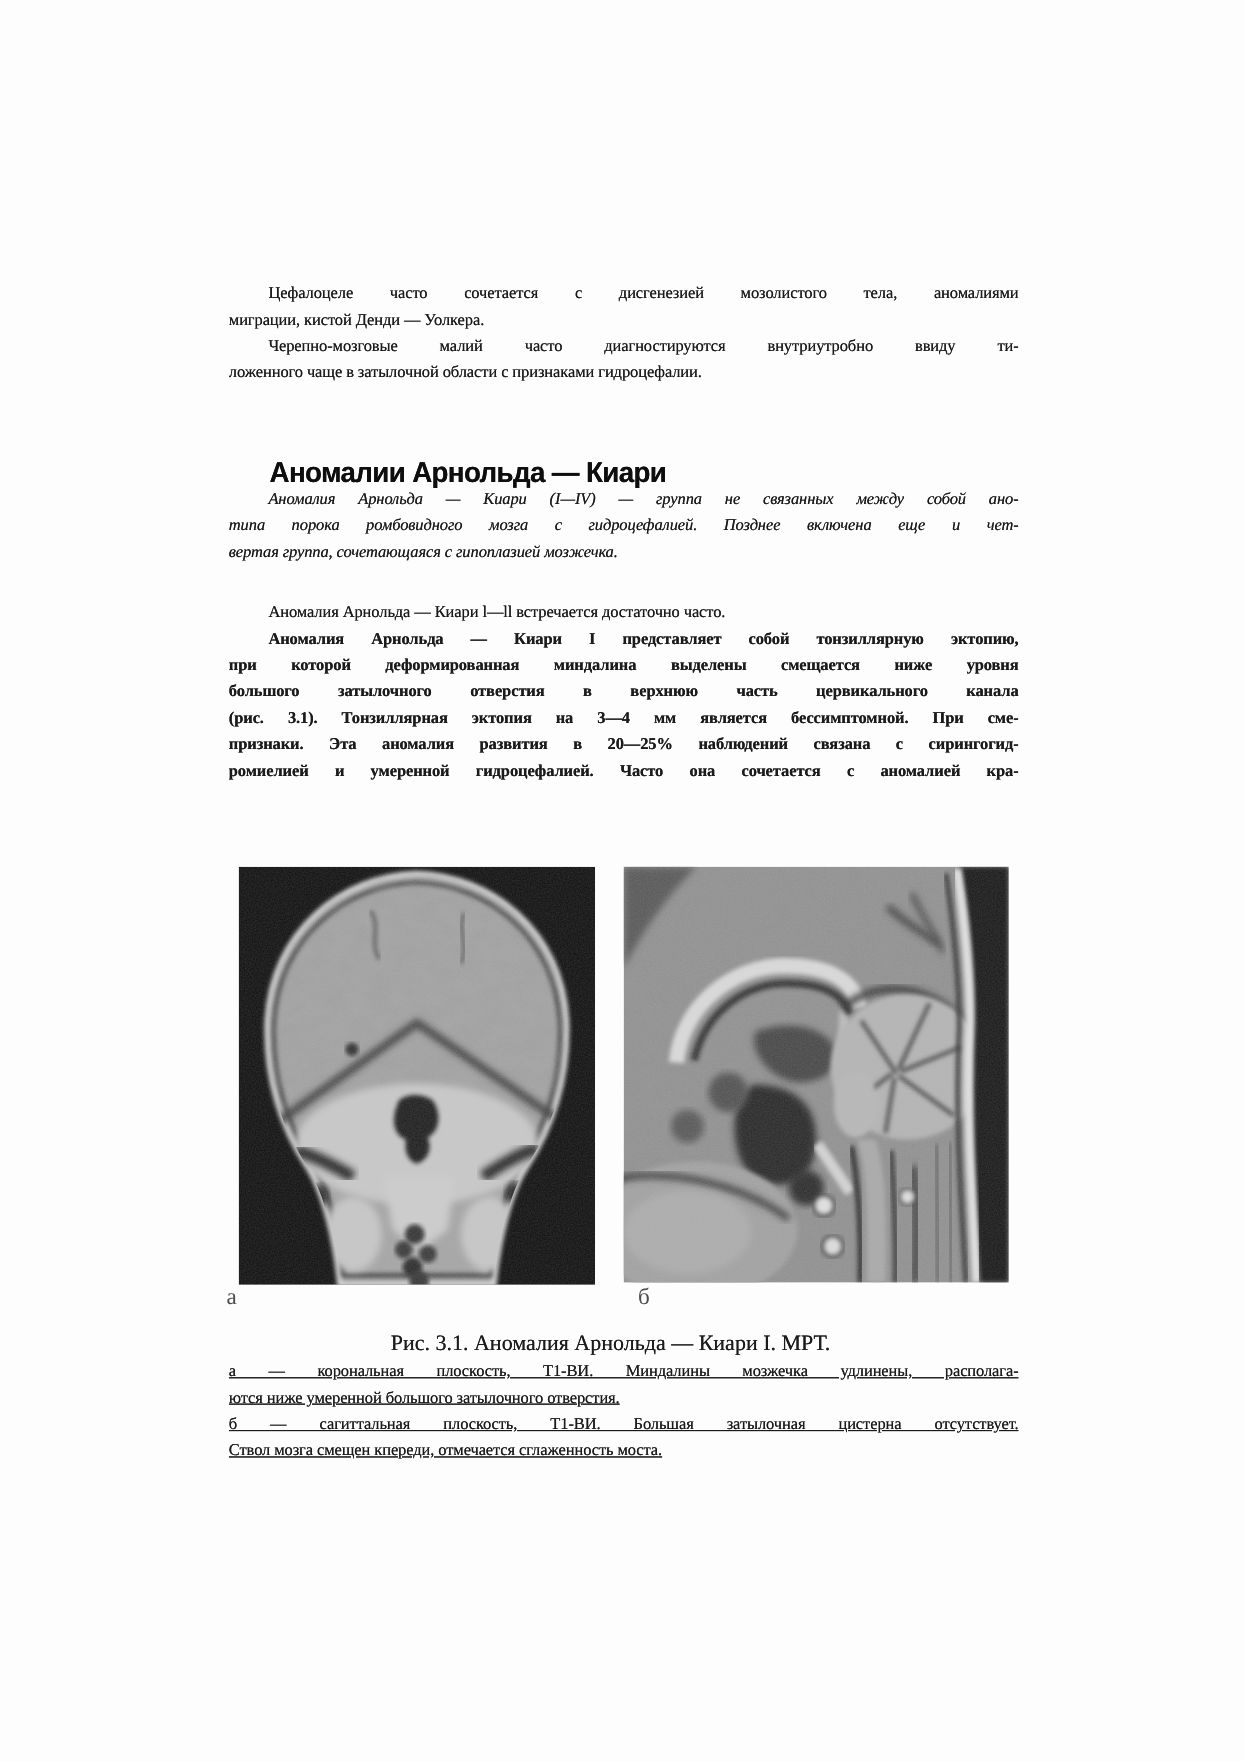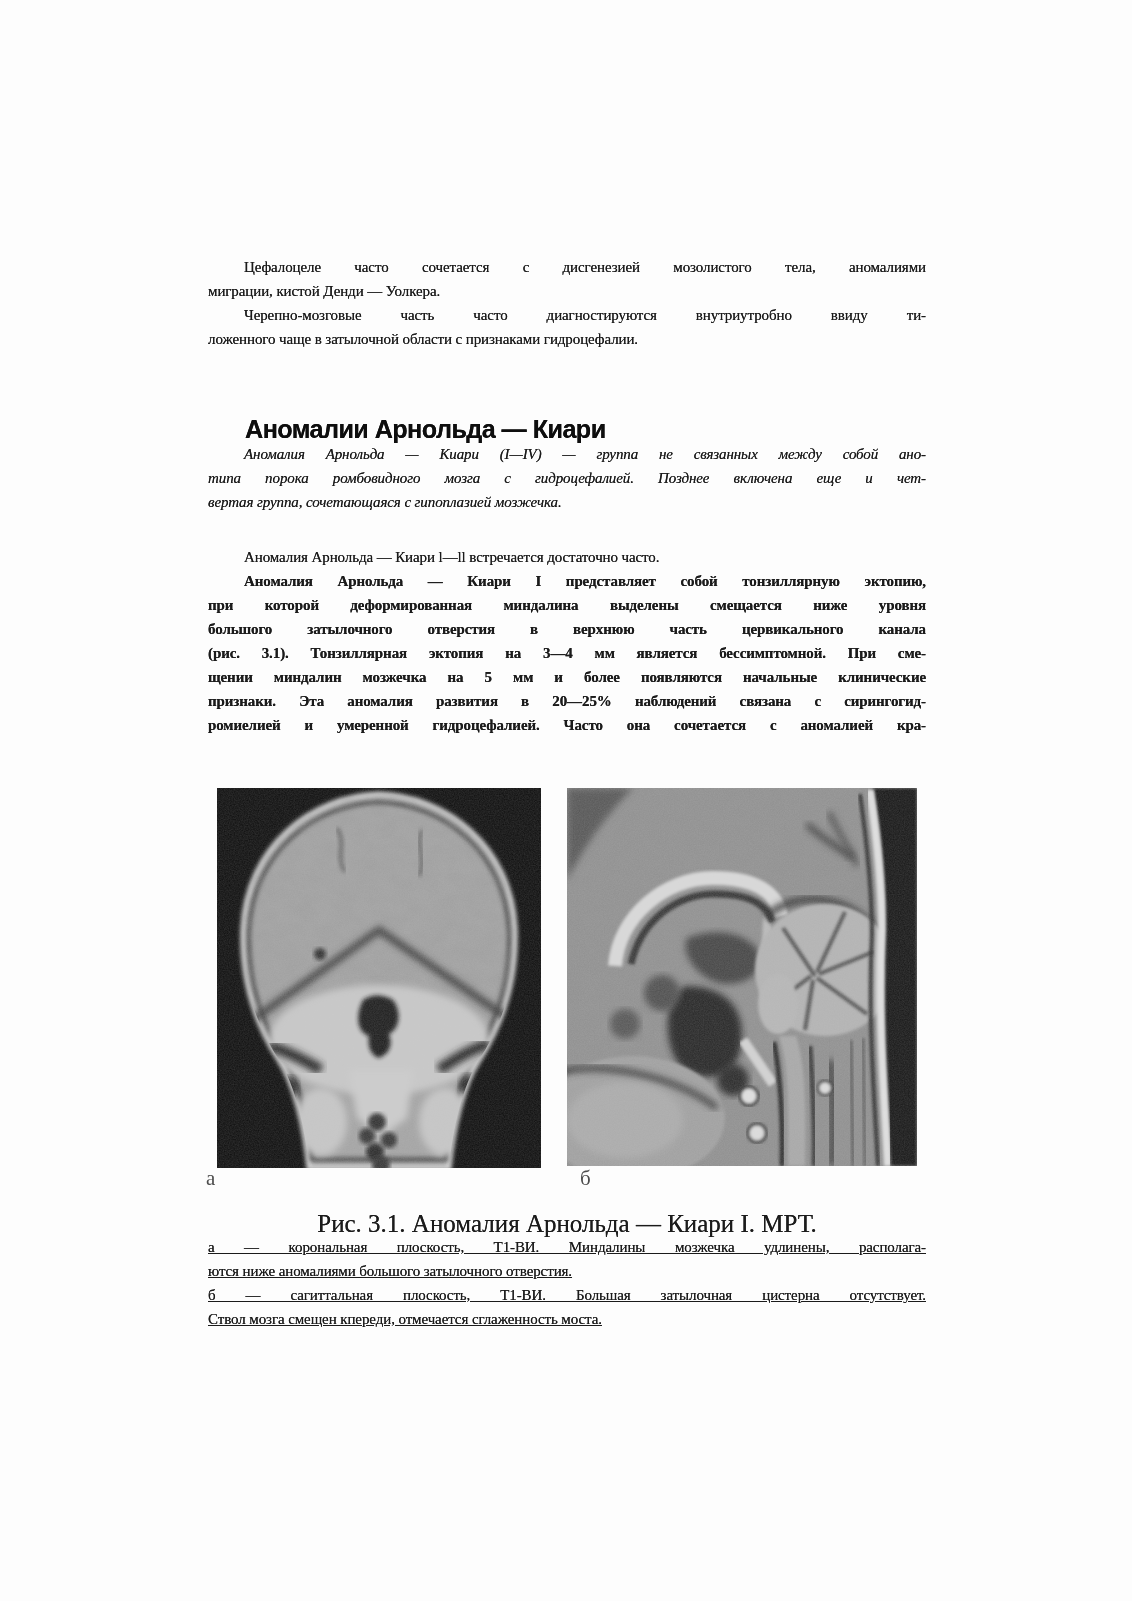--- a/index.html
+++ b/index.html
@@ -46,61 +46,60 @@
   .fig-label {
     position: absolute;
     font-size: 21px;
     color: #4d4d4d;
     font-family: "Liberation Serif", serif;
   }
   #label-a { left: 206px; top: 1166px; }
   #label-b { left: 580px; top: 1166px; }
   .caption-title {
     position: absolute;
-    left: 208px; width: 718px; top: 1210px;
+    left: 196px; width: 718px; top: 1210px;
     text-align: center;
-    font-size: 25px;
+    font-size: 20px;
     text-shadow: 0 0 0.35px rgba(10,10,10,0.85);
   }
   #notes { top: 1235px; text-decoration: underline; }
   svg { display: block; }
 </style>
 </head>
 <body>
 
 <div class="page">
 
   <div class="tblock" id="para1">
     <span class="line indent j">Цефалоцеле часто сочетается с дисгенезией мозолистого тела, аномалиями</span>
     <span class="line">миграции, кистой Денди — Уолкера.</span>
   </div>
 
   <div class="tblock" id="para2">
-    <span class="line indent j">Черепно-мозговые часть часто диагностируются внутриутробно ввиду ти-</span>
+    <span class="line indent j">Черепно-мозговые малий часто диагностируются внутриутробно ввиду ти-</span>
     <span class="line">ложенного чаще в затылочной области с признаками гидроцефалии.</span>
   </div>
 
   <h2 class="heading">Аномалии Арнольда — Киари</h2>
 
   <div class="tblock" id="para3">
     <span class="line indent j">Аномалия Арнольда — Киари (I—IV) — группа не связанных между собой ано-</span>
     <span class="line j">типа порока ромбовидного мозга с гидроцефалией. Позднее включена еще и чет-</span>
     <span class="line">вертая группа, сочетающаяся с гипоплазией мозжечка.</span>
   </div>
 
   <div class="tblock" id="para4">
     <span class="line indent">Аномалия Арнольда — Киари l—ll встречается достаточно часто.</span>
   </div>
 
   <div class="tblock" id="para5">
     <span class="line indent j">Аномалия Арнольда — Киари I представляет собой тонзиллярную эктопию,</span>
     <span class="line j">при которой деформированная миндалина выделены смещается ниже уровня</span>
     <span class="line j">большого затылочного отверстия в верхнюю часть цервикального канала</span>
     <span class="line j">(рис. 3.1). Тонзиллярная эктопия на 3—4 мм является бессимптомной. При сме-</span>
-    <span class="line j">щении миндалин мозжечка на 5 мм и более появляются начальные клинические</span>
     <span class="line j">признаки. Эта аномалия развития в 20—25% наблюдений связана с сирингогид-</span>
     <span class="line j">ромиелией и умеренной гидроцефалией. Часто она сочетается с аномалией кра-</span>
   </div>
 
   <div class="fig-img" id="img-a">
     <svg viewBox="0 0 324 380" width="324" height="380">
       <defs>
         <clipPath id="a-clip">
             <rect x="0" y="0" width="324" height="380"></rect>
           </clipPath>
@@ -246,18 +245,18 @@
     </svg>
   </div>
 
   <div class="fig-label" id="label-a">а</div>
   <div class="fig-label" id="label-b">б</div>
 
   <div class="caption-title">Рис. 3.1. Аномалия Арнольда — Киари I. МРТ.</div>
 
   <div class="tblock" id="notes">
     <span class="line j">а — корональная плоскость, Т1-ВИ. Миндалины мозжечка удлинены, располага-</span>
-    <span class="line">ются ниже аномалиями большого затылочного отверстия.</span>
+    <span class="line">ются ниже умеренной большого затылочного отверстия.</span>
     <span class="line j">б — сагиттальная плоскость, Т1-ВИ. Большая затылочная цистерна отсутствует.</span>
     <span class="line">Ствол мозга смещен кпереди, отмечается сглаженность моста.</span>
   </div>
 
 </div>
 
 </body></html>

